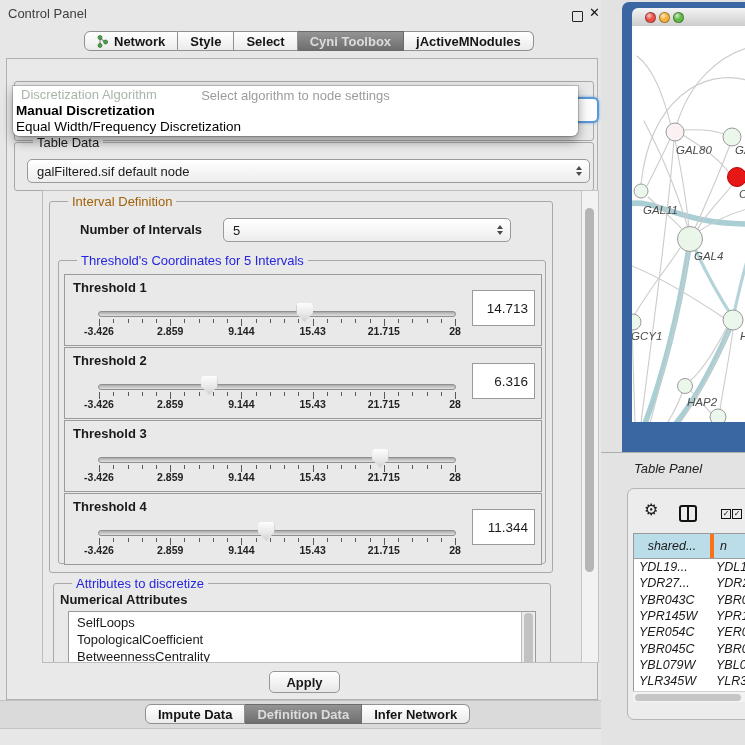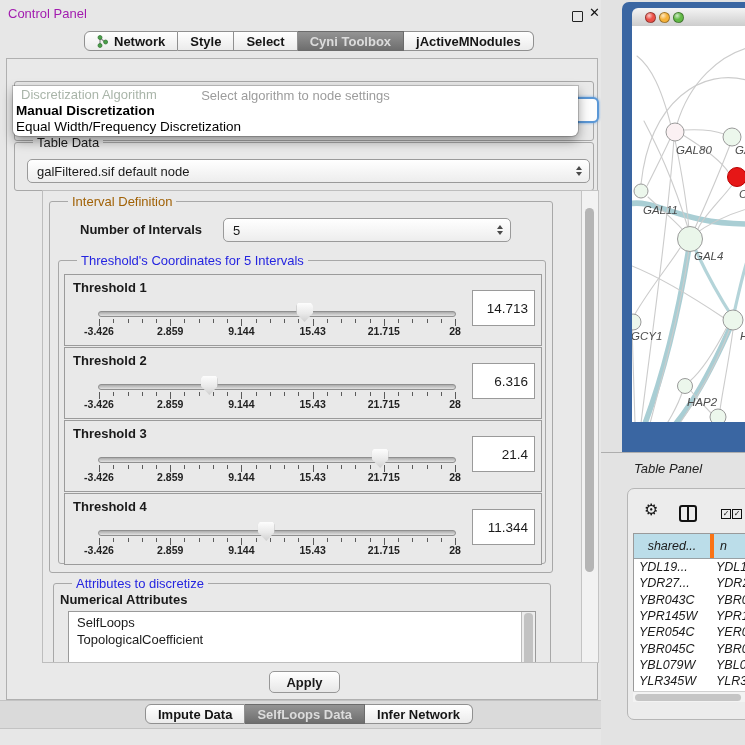--- a/index.html
+++ b/index.html
@@ -1,21 +1,21 @@
 <!DOCTYPE html>
 <html><head>
 <meta charset="utf-8">
 <style>
   html,body{margin:0;padding:0;background:#cfcfcf;}
   #root{position:relative;width:745px;height:745px;overflow:hidden;background:#e2e2e2;
         font-family:"Liberation Sans","DejaVu Sans",sans-serif;font-size:13px;color:#1a1a1a;}
   
   .cp{position:absolute;left:0;top:0;width:601px;height:745px;background:#e7e7e7;}
   .cp-titlebar{position:absolute;left:0;top:0;width:601px;height:26px;}
-  .cp-title{position:absolute;left:8px;top:6px;font-size:13px;color:#a21caf;}
+  .cp-title{position:absolute;left:8px;top:6px;font-size:13px;color:#404040;}
   .float-ic{position:absolute;left:572px;top:11px;width:9px;height:9px;border:1.5px solid #222;border-radius:1px;}
   .close-ic{position:absolute;left:589px;top:5px;font-weight:bold;font-size:13px;color:#111;}
   
   .seg{position:absolute;display:flex;height:20px;}
   .seg .s{display:flex;align-items:center;gap:5px;padding:0 12px;border:1px solid #909090;border-left:none;
           background:linear-gradient(#ffffff,#ebebeb);font-weight:bold;font-size:13px;color:#151515;white-space:nowrap;}
   .seg .s:first-child{border-left:1px solid #909090;border-radius:6px 0 0 6px;}
   .seg .s:last-child{border-radius:0 6px 6px 0;}
   .seg .s.active{background:linear-gradient(#949494,#6e6e6e);color:#dcdcdc;border-color:#6b6b6b;}
   .content-box{position:absolute;left:6px;top:58px;width:590px;height:640px;background:#e9e9e9;border:1px solid #b0b0b0;}
@@ -264,21 +264,20 @@
                   <span class="tick" style="left:347.3px;top:44px;height:4px"></span>
                   <span class="tick" style="left:361.5px;top:44px;height:4px"></span>
                   <span class="tick" style="left:375.8px;top:44px;height:4px"></span>
                   <span class="tick" style="left:390.0px;top:44px;height:7px"></span>
                   <span class="ticklabel" style="left:34.0px">-3.426</span>
                   <span class="ticklabel" style="left:105.2px">2.859</span>
                   <span class="ticklabel" style="left:176.4px">9.144</span>
                   <span class="ticklabel" style="left:247.6px">15.43</span>
                   <span class="ticklabel" style="left:318.8px">21.715</span>
                   <span class="ticklabel" style="left:390.0px">28</span>
-                  <div class="valbox">21.4</div>
                 </div>
                 <div class="throw" style="top: 232px;">
                   <span class="th-label">Threshold 4</span>
                   <div class="track"></div>
                   <div class="thumb" style="left:201.3px"></div>
                   <span class="tick" style="left:34.0px;top:44px;height:7px"></span>
                   <span class="tick" style="left:48.2px;top:44px;height:4px"></span>
                   <span class="tick" style="left:62.5px;top:44px;height:4px"></span>
                   <span class="tick" style="left:76.7px;top:44px;height:4px"></span>
                   <span class="tick" style="left:91.0px;top:44px;height:4px"></span>
@@ -315,20 +314,21 @@
           </div>
         </div>
 
         <div class="group" style="left:10px;top:392px;width:496px;height:120px;">
           <span class="gtitle t-blue">Attributes to discretize</span>
           <span style="position:absolute;left:6px;top:8px;font-weight:bold;">Numerical Attributes</span>
           <div class="attrlist" style="left:14px;top:27px;width:466px;height:85px;">
             <div id="attrItems" style="padding-top:2px;">
                 <div class="li">SelfLoops</div>
                 <div class="li">TopologicalCoefficient</div>
+                <div class="li">BetweennessCentrality</div>
               </div>
             <div class="lsb">
                 <div class="thumbv"></div>
               </div>
           </div>
         </div>
       </div>
 
       <div class="vsb" style="left:574px;top:131px;height:471px;">
           <div class="thumbv"></div>
@@ -336,21 +336,21 @@
 
       <div class="applybtn" style="left:262px;top:612px;">Apply</div>
     </div>
 
     <div class="bottomband">
       <div class="seg" id="bottomTabs" style="left:145px;top:3px;">
           <div class="s">
             <span>Impute Data</span>
           </div>
           <div class="s active">
-            <span>SelfLoops Data</span>
+            <span>Definition Data</span>
           </div>
           <div class="s">
             <span>Infer Network</span>
           </div>
         </div>
     </div>
   </div>
 
   <div class="rightcol">
 

